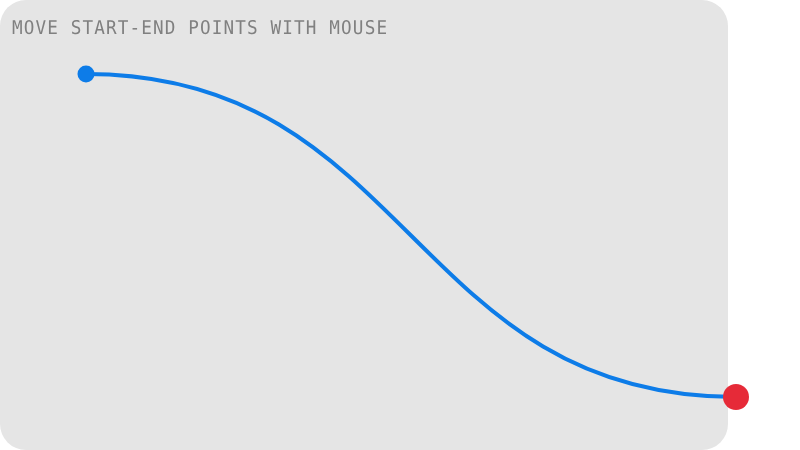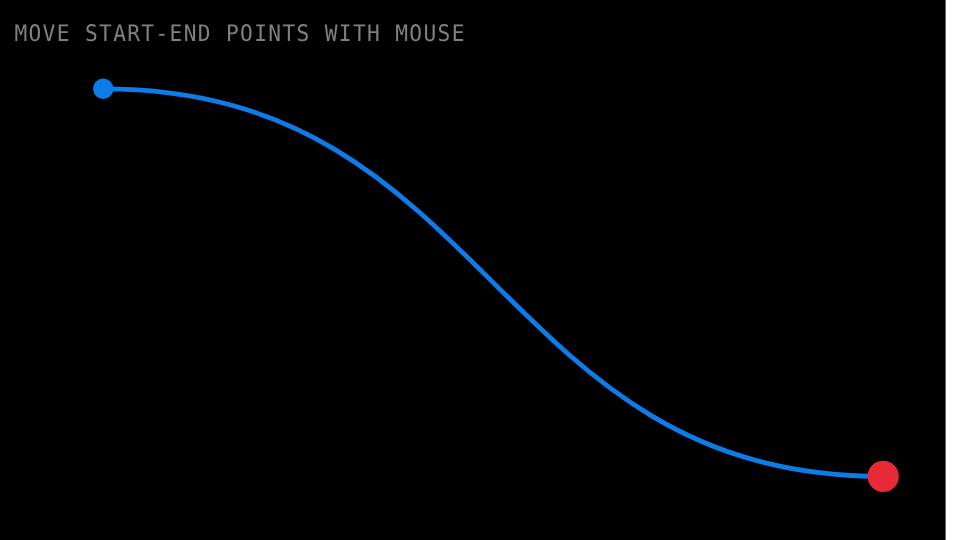--- a/index.html
+++ b/index.html
@@ -45,21 +45,21 @@
   svg {
     display: block;
   }
   .handle {
     cursor: pointer;
   }
 </style>
 </head>
 <body>
 
-<div id="app" style="background: #000000; width: 788px; height: 450px;">
+<div id="app" style="background: #e5e5e5; width: 728px; height: 450px; border-radius: 26px;">
 
   <div id="canvas-stage">
     <svg width="800" height="450" viewBox="0 0 800 450">
 
       <path id="curve-path" fill="none" stroke="#0d7ce8" stroke-width="4" stroke-linecap="round" d="M 86 74 C 411 74 411 397 736 397"></path>
 
       <circle id="start-handle" class="handle" cx="86" cy="74" r="8.5" fill="#0d7ce8"></circle>
 
       <circle id="end-handle" class="handle" cx="736" cy="397" r="13" fill="#e62a38"></circle>
     </svg>

